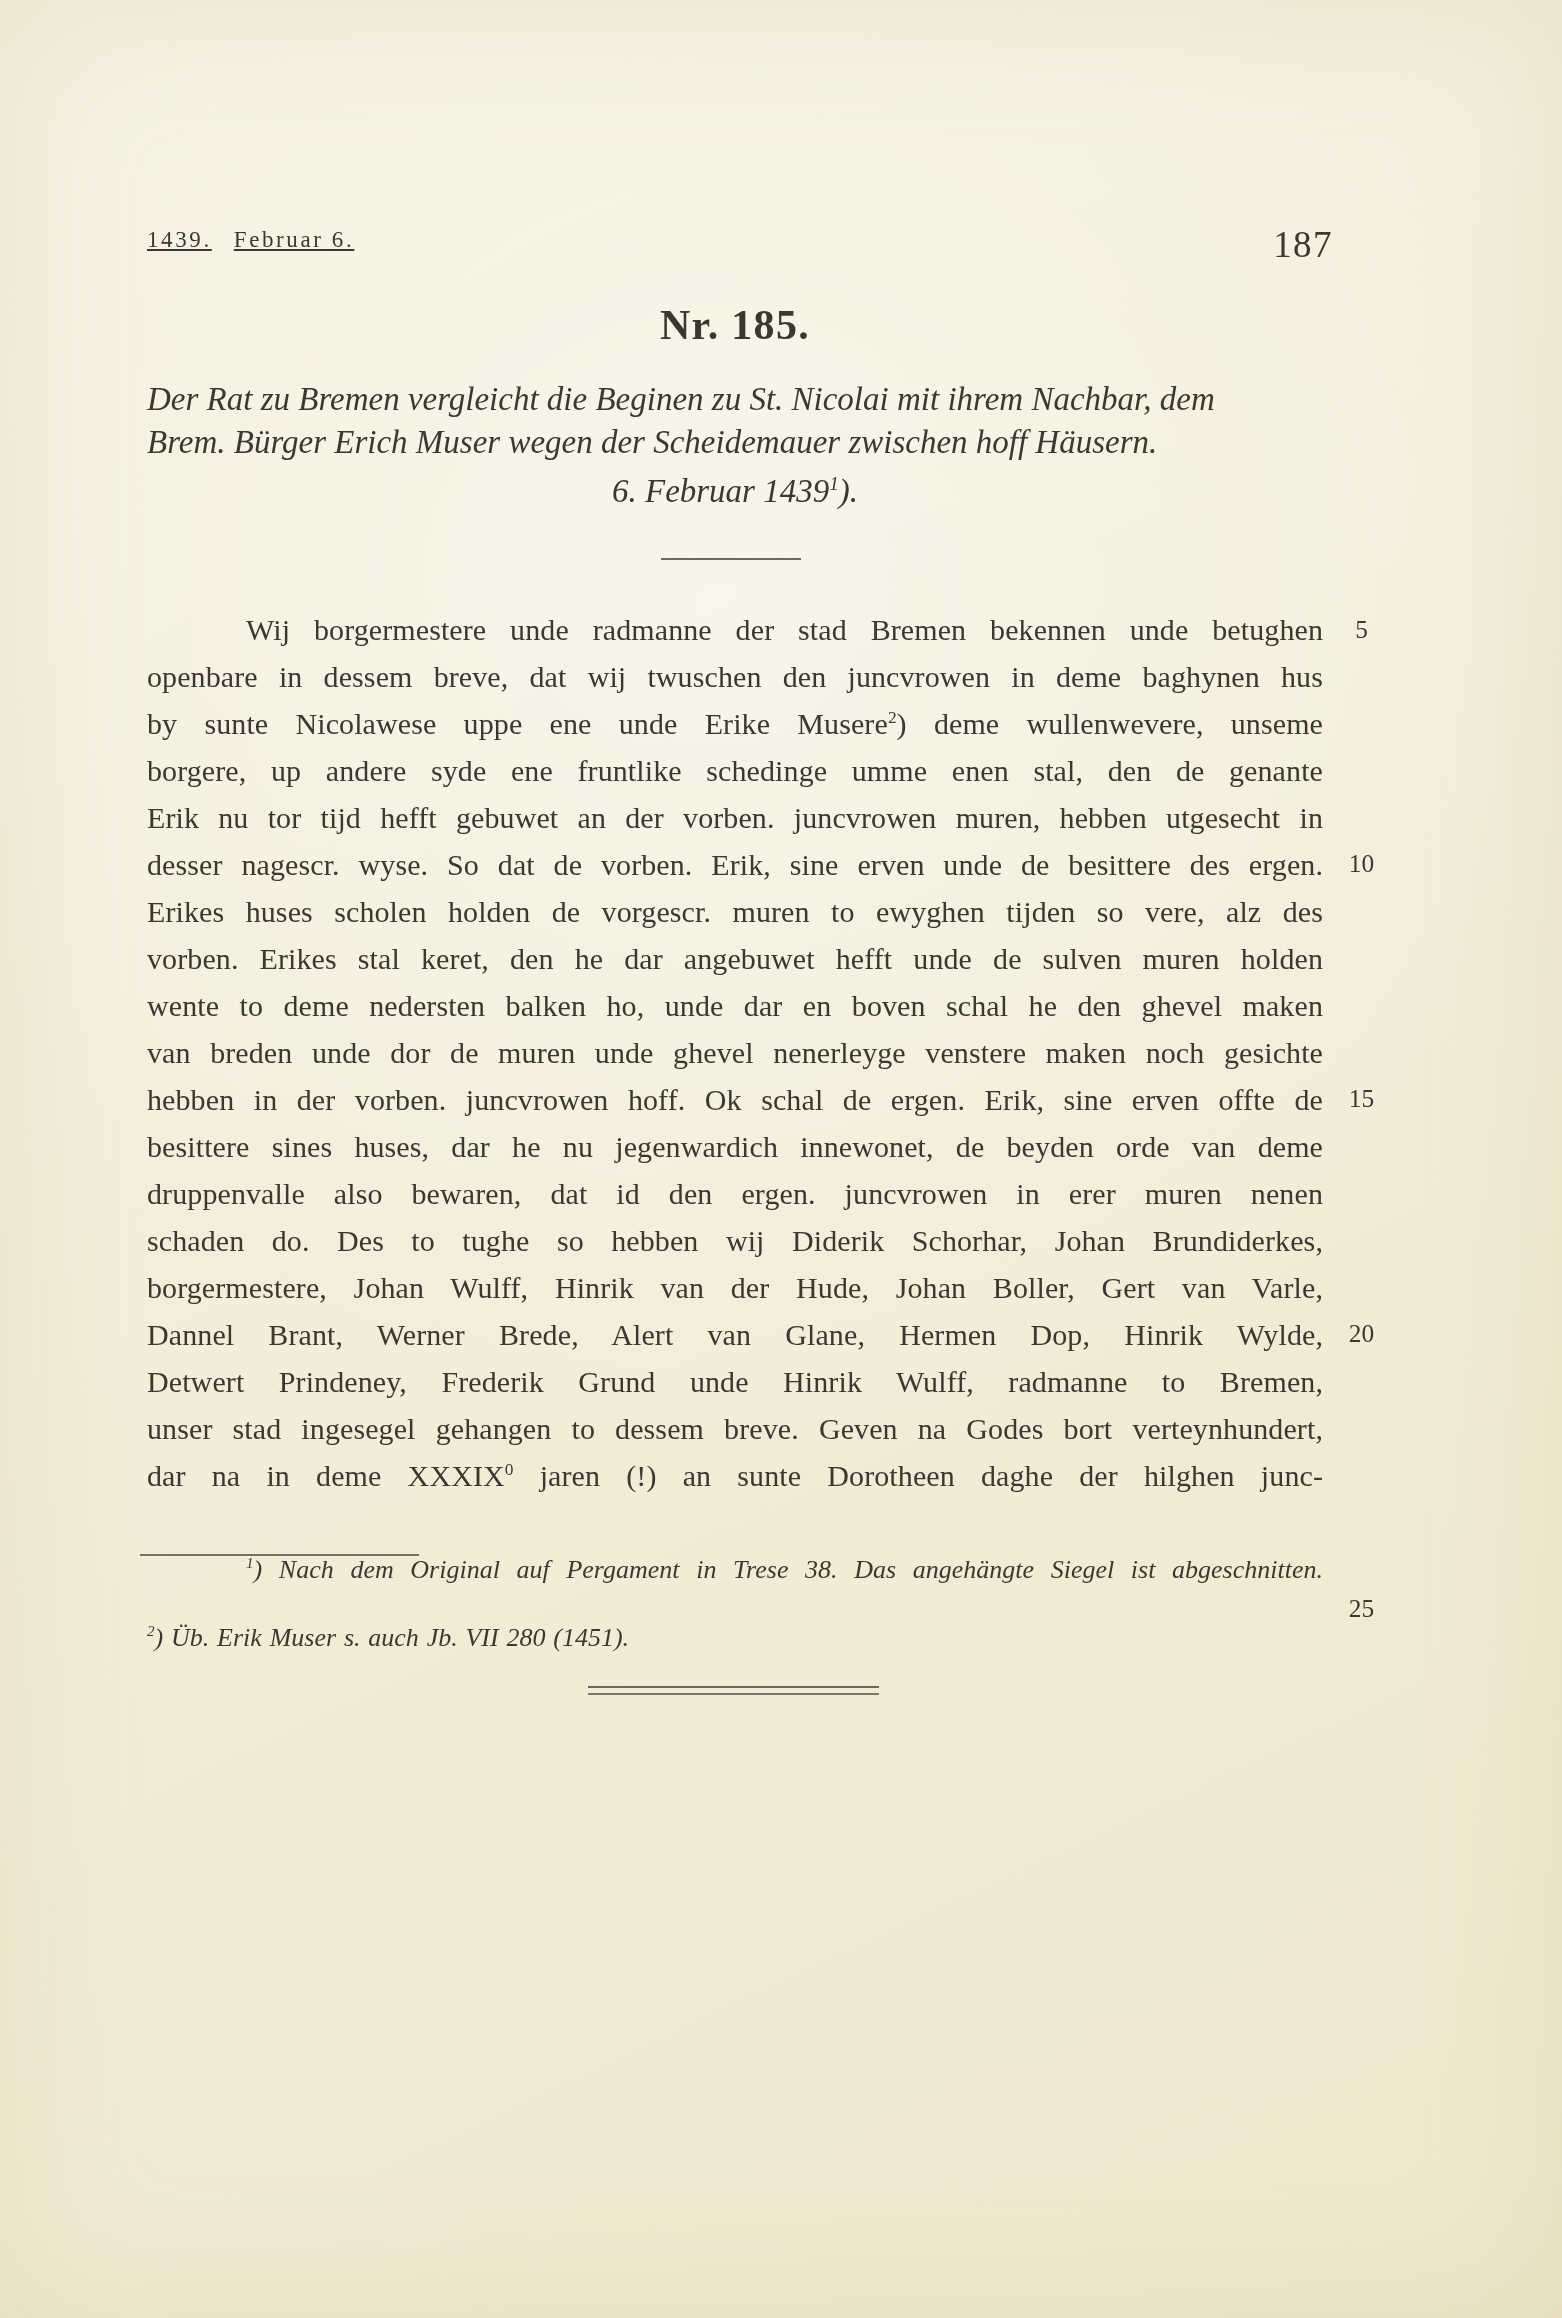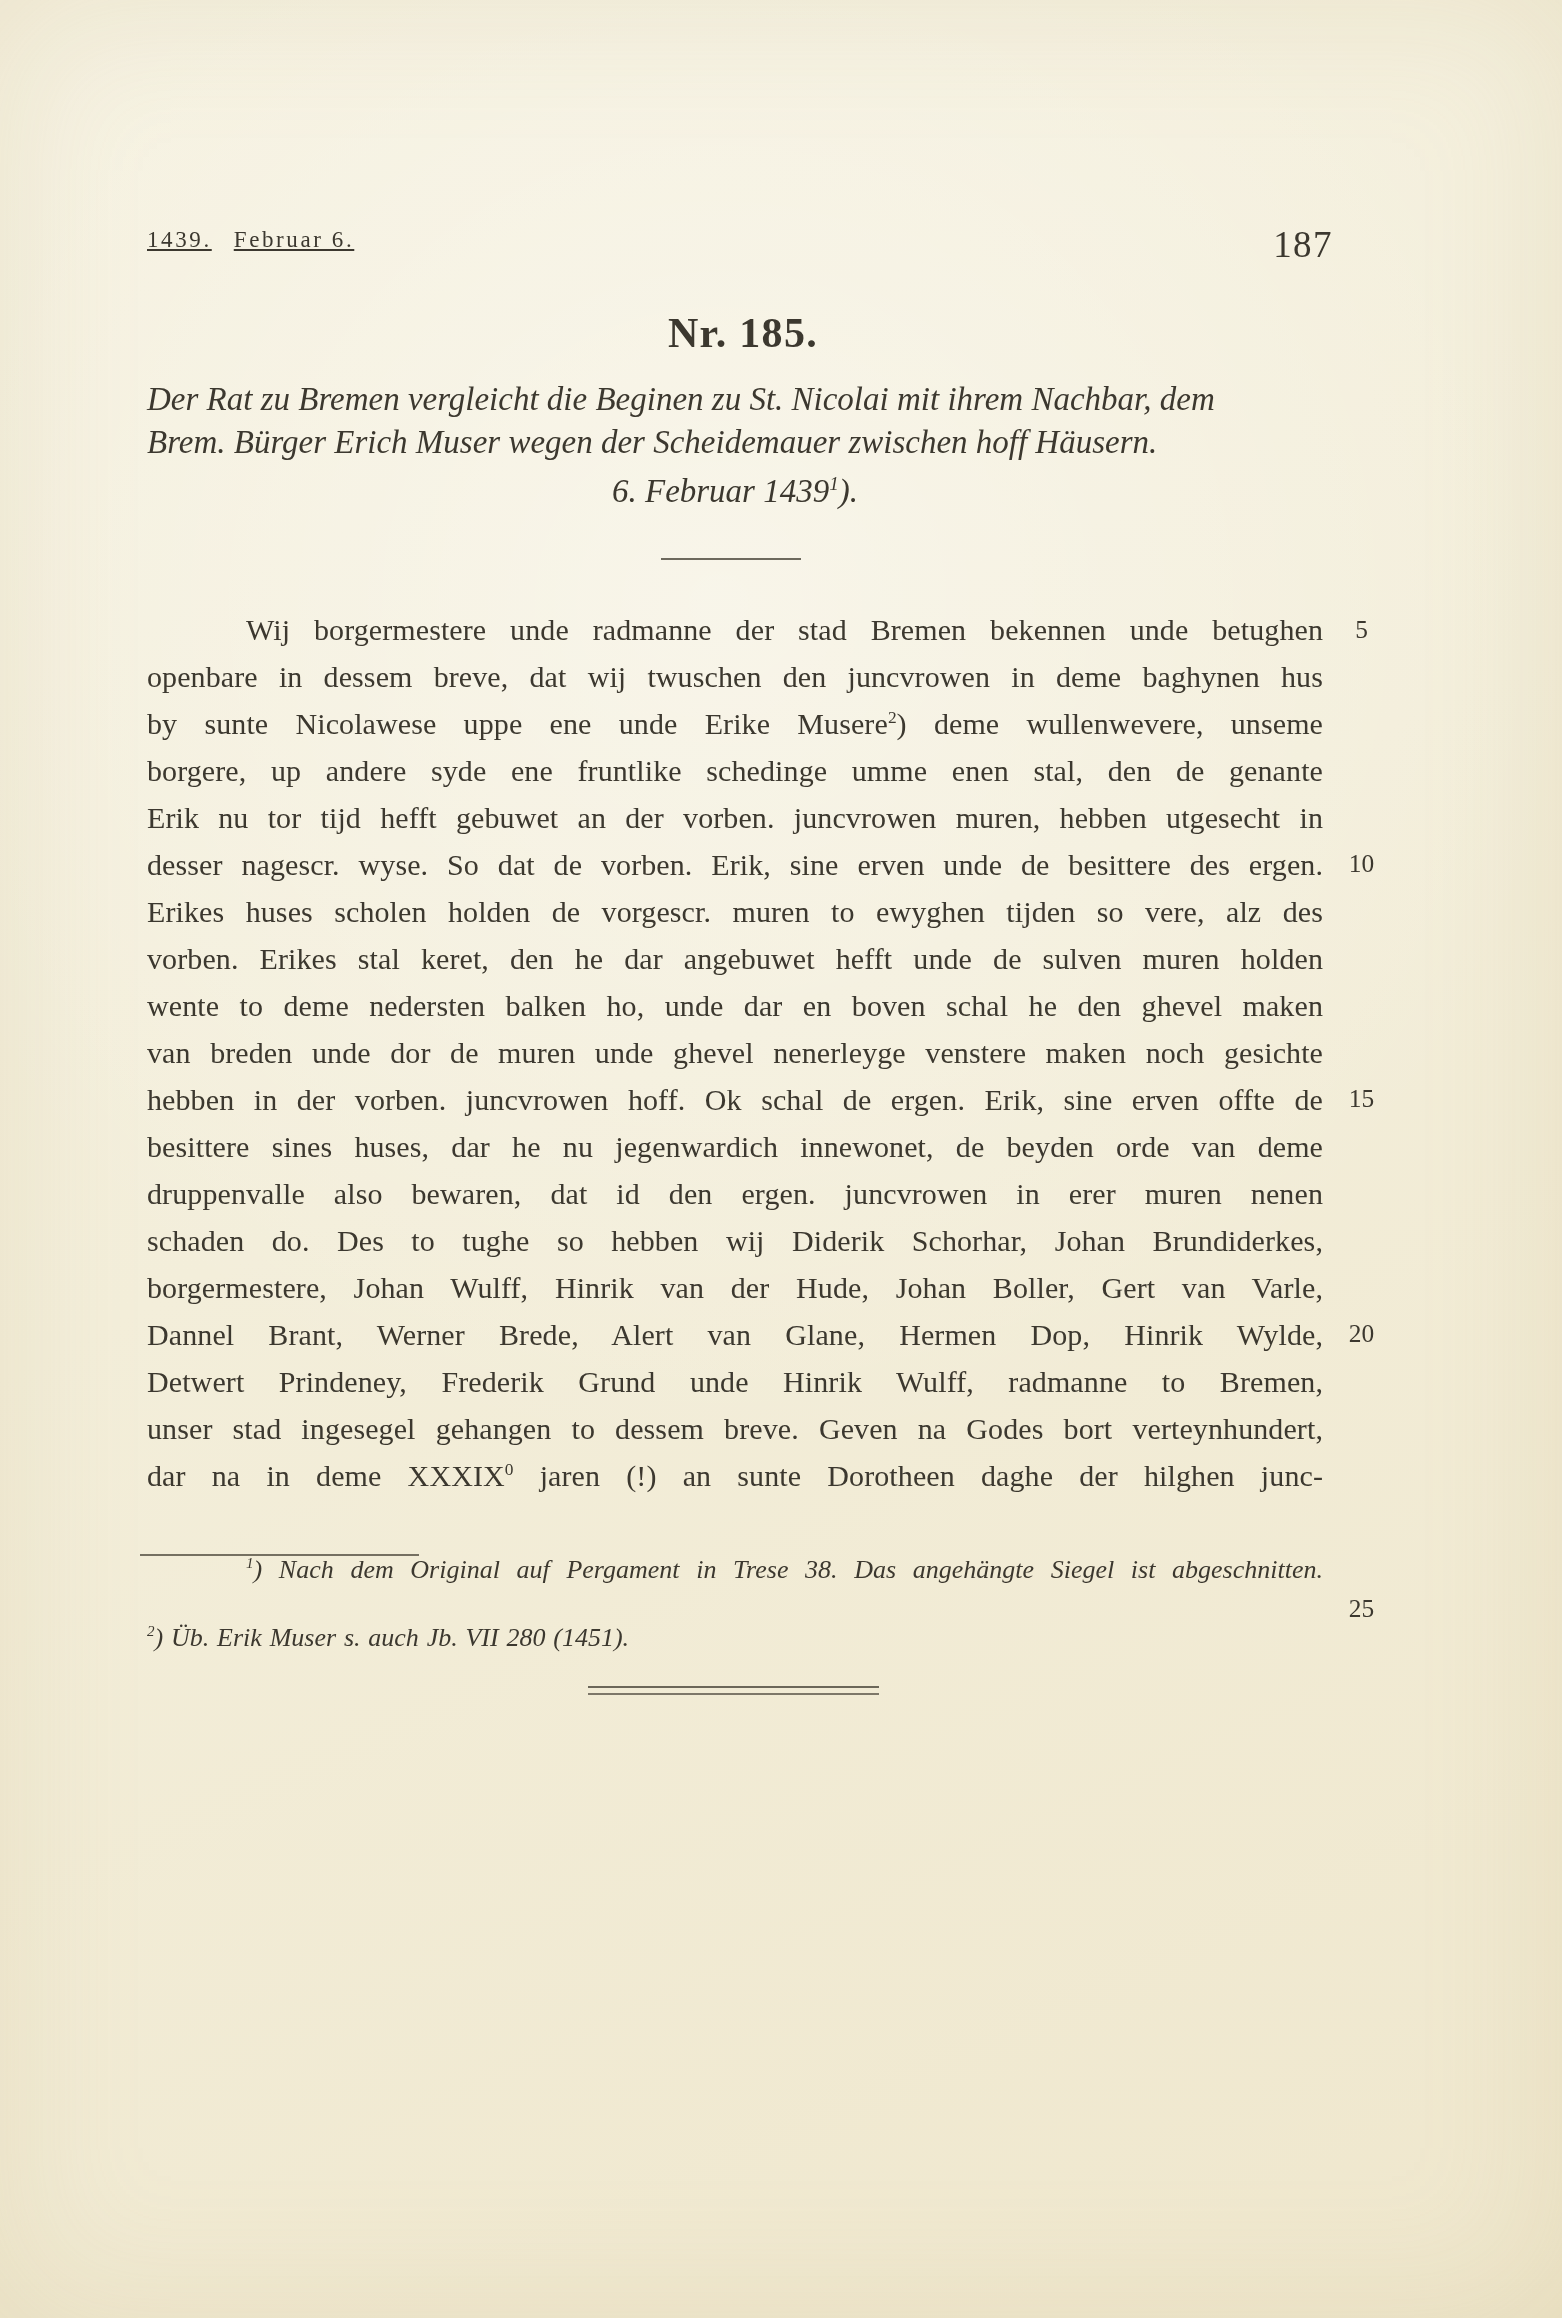--- a/index.html
+++ b/index.html
@@ -23,21 +23,21 @@
     white-space: nowrap;
     text-decoration: underline;
   }
   .rh-center .rh-day { margin-left: 22px; }
   .rh-page-number {
     position: absolute; left: 1264px; top: 207px; width: 78px;
     text-align: center; font-size: 37px; letter-spacing: 1.3px; margin-top: 16px;
   }
   
   .doc-title {
-    position: absolute; left: 147px; top: 301px; width: 1176px; margin: 8px;
+    position: absolute; left: 147px; top: 301px; width: 1176px; margin: 0;
     text-align: center; font-size: 42px; font-weight: bold; letter-spacing: 1.3px;
     white-space: nowrap;
   }
   
   .summary {
     position: absolute; left: 147px; top: 378px; width: 1176px;
     text-align: left; font-style: italic; font-size: 33px; line-height: 43px;
     white-space: nowrap;
   }
   .date-line {

